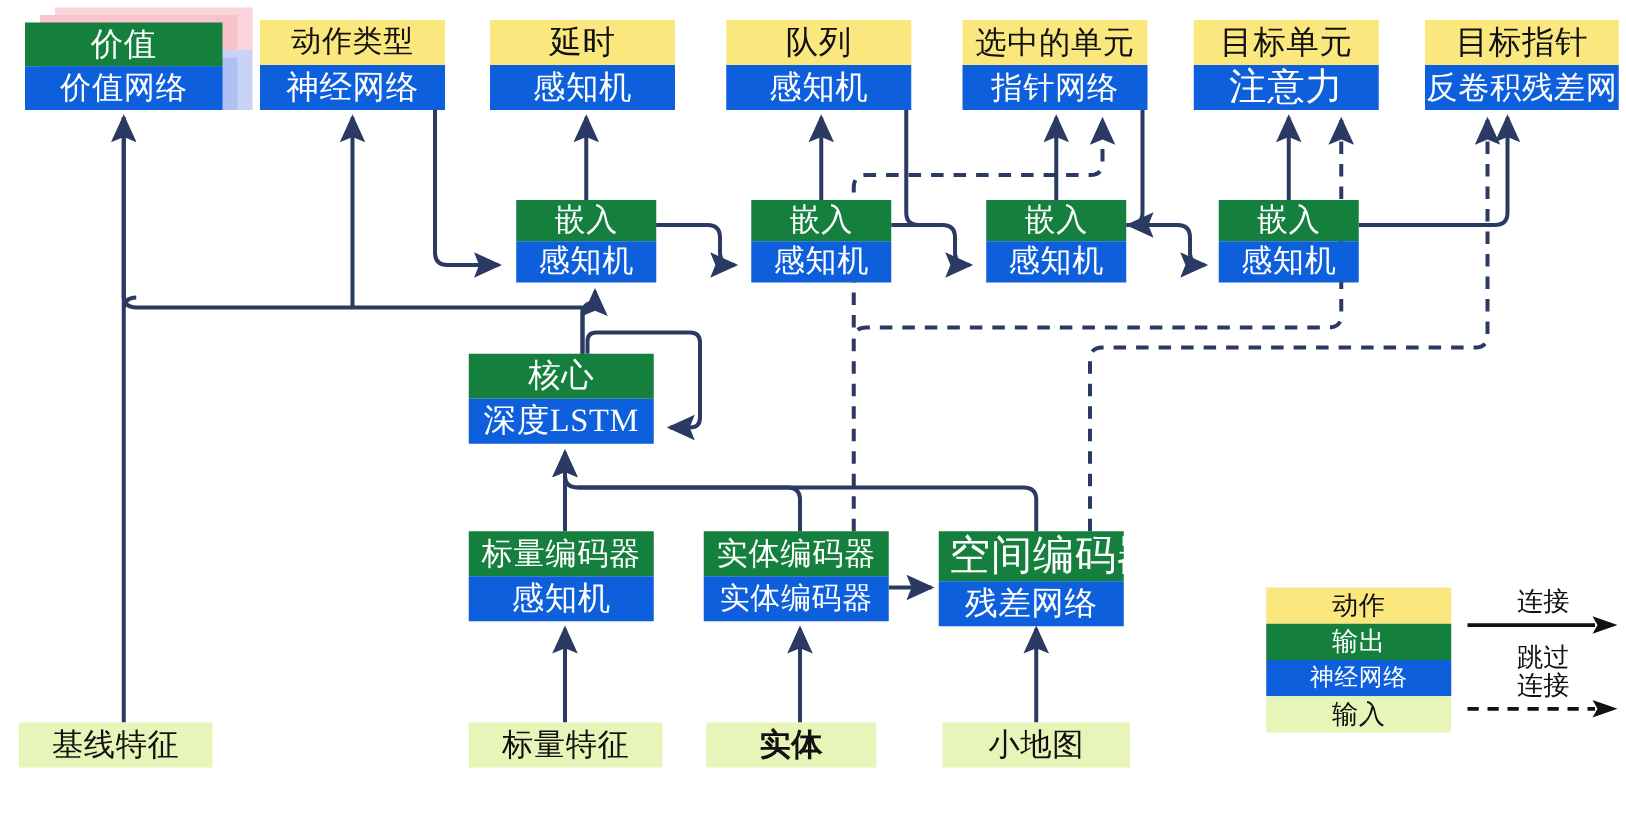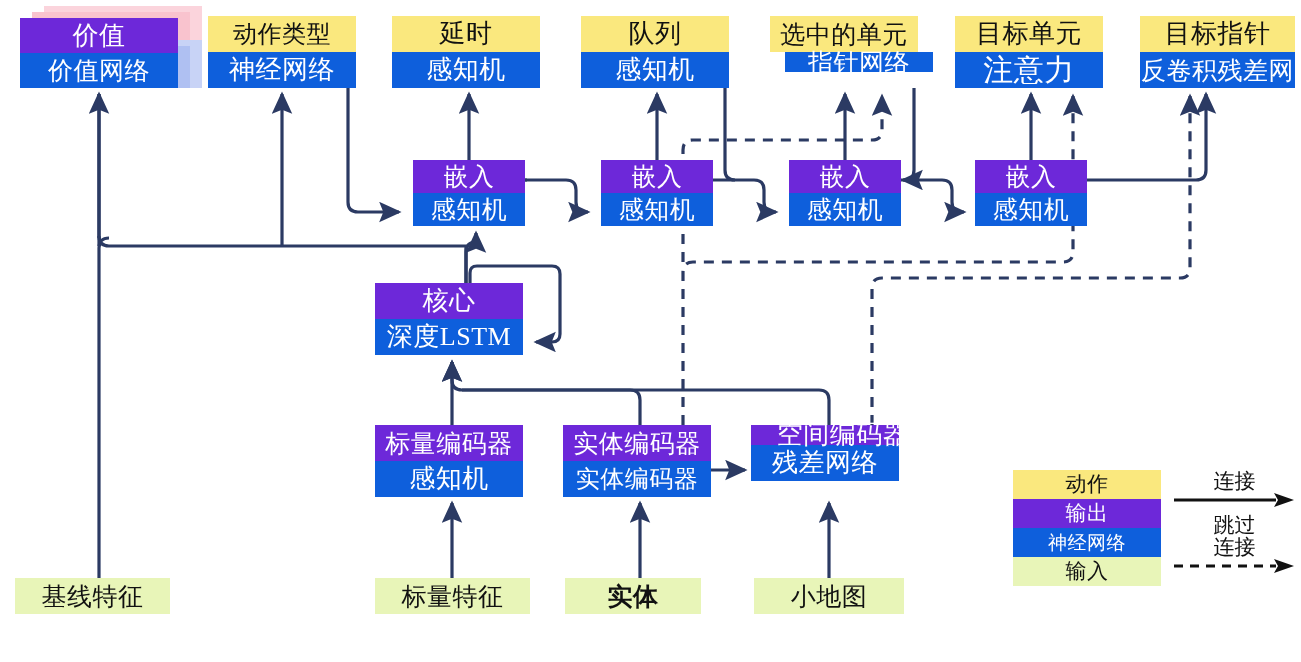--- a/index.html
+++ b/index.html
@@ -11,21 +11,21 @@
   #edges{position:absolute;left:0;top:0;width:1301px;height:662px;}
 
   .node{position:absolute;box-sizing:border-box;}
   .cell{
     box-sizing:border-box;width:100%;
     display:flex;align-items:center;justify-content:center;
     white-space:nowrap;line-height:1;
     letter-spacing:.5px;
   }
   .c-action{background:#FAE87E;color:#111111;}
-  .c-output{background:#6d28d9;color:#ffffff;text-align:right;}
+  .c-output{background:#15803d;color:#ffffff;text-align:right;}
   .c-net{background:#0E5FDC;color:#ffffff;}
   .c-input{background:#E8F5B8;color:#111111;}
 
   .shadow{position:absolute;box-sizing:border-box;}
   .sh-pinkA{background:#FBD4DC;}
   .sh-pinkB{background:#F9C3CE;}
   .sh-blueA{background:#C8D3F6;}
   .sh-blueB{background:#AFC0F2;}
 
   
@@ -137,21 +137,21 @@
     <div class="cell c-net" style="height:36px;font-size:26px;">感知机</div>
   </div>
 
   <div class="node" style="left:581px;top:16px;width:148px;">
     <div class="cell c-action" style="height:36px;font-size:26px;">队列</div>
     <div class="cell c-net" style="height:36px;font-size:26px;">感知机</div>
   </div>
 
   <div class="node" style="left:770px;top:16px;width:148px;">
     <div class="cell c-action" style="height:36px;font-size:25px;">选中的单元</div>
-    <div class="cell c-net" style="height:20px;font-size:25px;margin-left:15px;">指针网络</div>
+    <div class="cell c-net" style="height:36px;font-size:25px;">指针网络</div>
   </div>
 
   <div class="node" style="left:955px;top:16px;width:148px;">
     <div class="cell c-action" style="height:36px;font-size:26px;">目标单元</div>
     <div class="cell c-net" style="height:36px;font-size:30px;">注意力</div>
   </div>
 
   <div class="node" style="left:1140px;top:16px;width:155px;">
     <div class="cell c-action" style="height:36px;font-size:26px;">目标指针</div>
     <div class="cell c-net" style="height:36px;font-size:25px;">反卷积残差网</div>
@@ -181,21 +181,21 @@
 
   <div class="node" style="left:375px;top:425px;width:148px;">
     <div class="cell c-output" style="height:36px;font-size:25px;">标量编码器</div>
     <div class="cell c-net" style="height:36px;font-size:26px;">感知机</div>
   </div>
   <div class="node" style="left:563px;top:425px;width:148px;">
     <div class="cell c-output" style="height:36px;font-size:25px;">实体编码器</div>
     <div class="cell c-net" style="height:36px;font-size:24px;">实体编码器</div>
   </div>
   <div class="node" style="left:751px;top:425px;width:148px;">
-    <div class="cell c-output" style="height:20px;font-size:26px;padding-left:36px;">空间编码器</div>
+    <div class="cell c-output" style="height:40px;font-size:33px;padding-left:36px;">空间编码器</div>
     <div class="cell c-net" style="height:36px;font-size:26px;">残差网络</div>
   </div>
 
   <div class="node" style="left:15px;top:578px;width:155px;">
     <div class="cell c-input" style="height:36px;font-size:25px;">基线特征</div>
   </div>
   <div class="node" style="left:375px;top:578px;width:155px;">
     <div class="cell c-input" style="height:36px;font-size:25px;">标量特征</div>
   </div>
   <div class="node" style="left:565px;top:578px;width:136px;font-weight:bold;">

